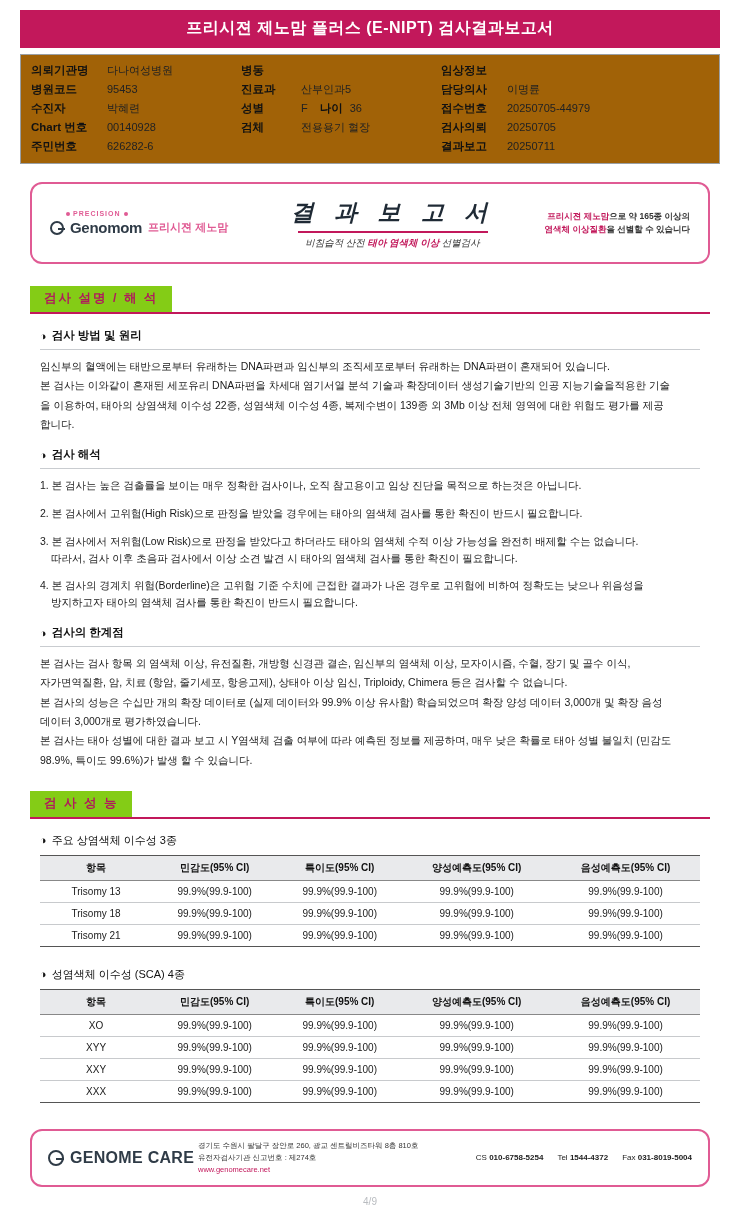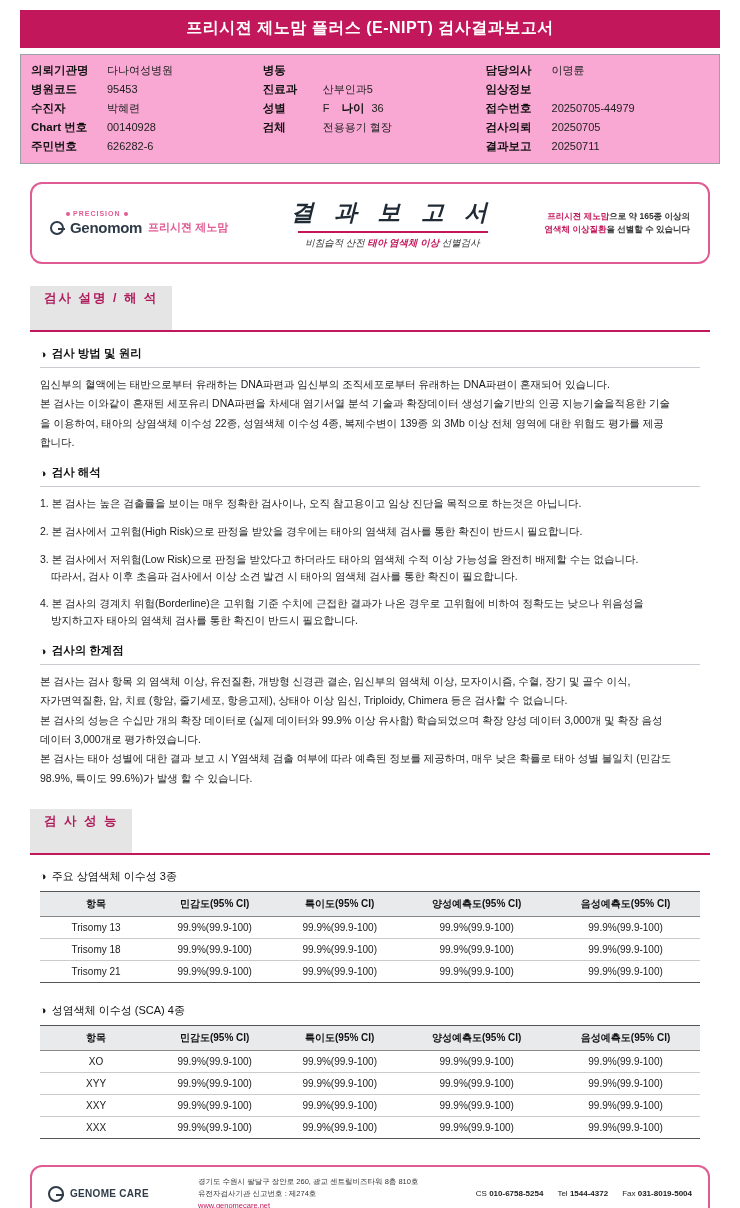--- a/index.html
+++ b/index.html
@@ -25,26 +25,25 @@
     font-size: 16px;
     font-weight: bold;
     letter-spacing: 0.5px;
     padding: 8px 0 9px 0;
   }
 
   
   .patient-box {
     margin: 6px 20px 0 20px;
     border: 1px solid #9aa0a6;
-    background: #f9a8d4;
+    background: #a16207;
     padding: 8px 10px 9px 10px;
     display: flex;
     font-size: 11px;
     color: #111;
-    gap: 44px;
   }
   .pcol { display: flex; flex-direction: column; gap: 4px; }
   .pcol.c1 { width: 210px; }
   .pcol.c2 { width: 200px; }
   .pcol.c3 { width: 250px; }
   .prow { display: flex; align-items: baseline; }
   .plabel { font-weight: bold; font-size: 11.5px; white-space: nowrap; }
   .pval { font-size: 11px; color: #222; }
   .c1 .plabel { width: 76px; }
   .c2 .plabel { width: 60px; }
@@ -92,26 +91,26 @@
     width: 170px; text-align: right; font-size: 8.5px; font-weight: bold; color: #333; line-height: 1.5;
   }
   .right-note .hl { color: #c2185b; }
 
   
   .sec-head {
     margin: 22px 30px 0 30px;
     display: flex; align-items: center;
   }
   .sec-head .label {
-    background: #e5e5e5;
+    background: #84cc16;
     color: #b01a5c;
     font-weight: bold;
     font-size: 12.5px;
     letter-spacing: 2px;
-    padding: 4px 14px 23px 14px;
+    padding: 4px 14px 5px 14px;
   }
   .sec-rule {
     margin: 0 30px; height: 2px; background: #c2185b;
   }
 
   .sub-head {
     margin: 14px 40px 0 40px;
     font-size: 11.5px; font-weight: bold; color: #111;
     display: flex; align-items: center; gap: 5px;
   }
@@ -171,21 +170,21 @@
     padding: 0 16px;
   }
   .gc-logo { display: flex; align-items: center; gap: 6px; width: 150px; }
   .gc-mark {
     width: 16px; height: 16px; border: 2px solid #2f3b47; border-radius: 50%;
     position: relative;
   }
   .gc-mark::after {
     content: ""; position: absolute; left: 6px; top: 6px; width: 8px; height: 2px; background: #2f3b47;
   }
-  .gc-name { font-size: 10px; font-weight: bold; color: #2f3b47; letter-spacing: 0.3px; }
+  .gc-name { font-size: 16px; font-weight: bold; color: #2f3b47; letter-spacing: 0.3px; }
   .addr { flex: 1; font-size: 7.5px; line-height: 1.55; color: #333; }
   .addr .web { color: #c2185b; }
   .contact { font-size: 8px; color: #222; display: flex; gap: 14px; white-space: nowrap; }
   .contact b { font-weight: bold; }
   .pagenum {
     text-align: center; font-size: 10px; color: #b9bcc0; margin-top: 9px; padding-bottom: 12px;
   }
 </style>
 </head>
 <body>
@@ -234,26 +233,26 @@
         <span class="pval">36</span>
       </div>
       <div class="prow">
         <span class="plabel">검체</span>
         <span class="pval">전용용기 혈장</span>
       </div>
     </div>
 
     <div class="pcol c3">
       <div class="prow">
+        <span class="plabel">임상정보</span>
+        <span class="pval"></span>
+      </div>
+      <div class="prow">
         <span class="plabel">담당의사</span>
         <span class="pval">이명륜</span>
-      </div>
-      <div class="prow">
-        <span class="plabel">임상정보</span>
-        <span class="pval"></span>
       </div>
       <div class="prow">
         <span class="plabel">접수번호</span>
         <span class="pval">20250705-44979</span>
       </div>
       <div class="prow">
         <span class="plabel">검사의뢰</span>
         <span class="pval">20250705</span>
       </div>
       <div class="prow">

